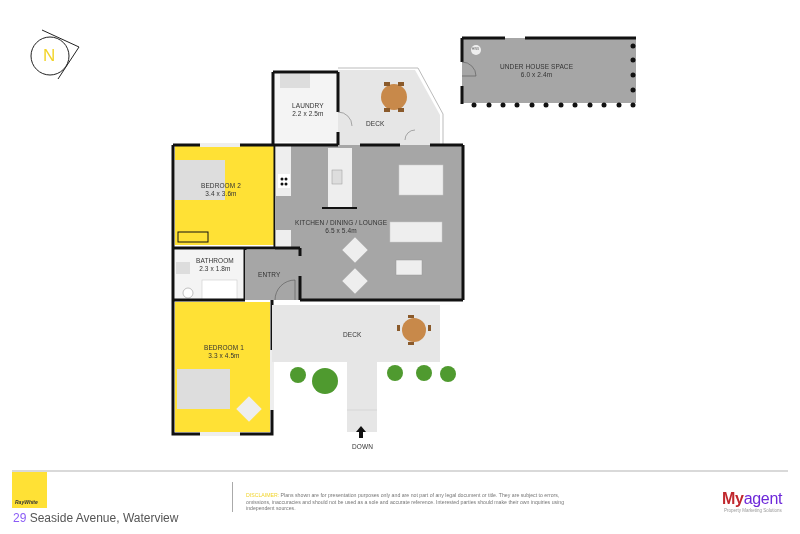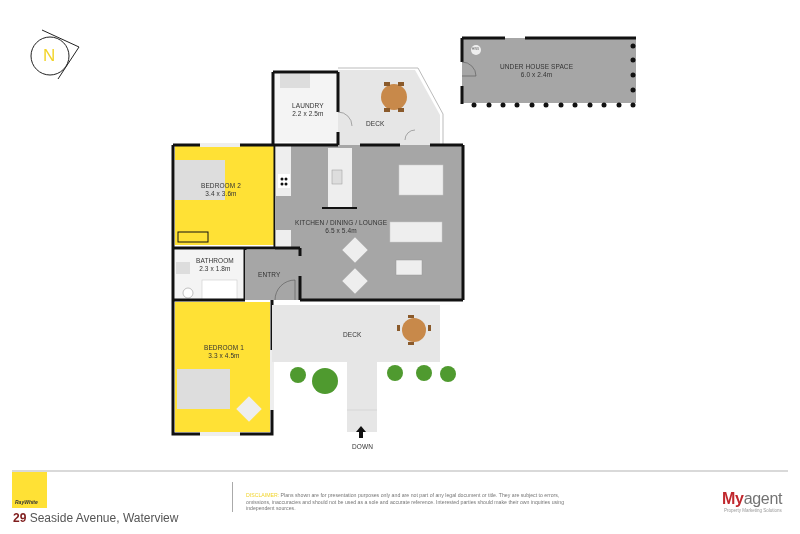--- a/index.html
+++ b/index.html
@@ -4,27 +4,27 @@
 <style>
   html, body { margin:0; padding:0; background:#ffffff; }
   body { width:800px; height:534px; position:relative; overflow:hidden; font-family:"Liberation Sans", sans-serif; }
   .abs { position:absolute; }
   .room-label { position:absolute; font-size:6.5px; color:#333; text-align:center; line-height:8px; letter-spacing:0.1px; white-space:nowrap; }
   .plan { position:absolute; left:0; top:0; width:800px; height:460px; }
   .footer-line { position:absolute; left:12px; top:470px; width:776px; height:2px; background:#d9d9d9; }
   .rw-logo { position:absolute; left:12px; top:472px; width:35px; height:36px; background:#ffe135; }
   .rw-logo span { position:absolute; left:3px; bottom:3px; font-size:5px; font-style:italic; font-weight:bold; color:#333; }
   .address { position:absolute; left:13px; top:511px; font-size:12px; color:#555; white-space:nowrap; }
-  .address .num { color:#7f1d1d; font-weight:bold;text-align:right; }
+  .address .num { color:#8b5cf6; font-weight:normal;text-align:right; }
   .vdivider { position:absolute; left:232px; top:482px; width:1px; height:30px; background:#aaa; }
   .disclaimer { position:absolute; left:246px; top:492px; width:320px; font-size:5.2px; line-height:6.6px; color:#777; }
   .disclaimer .hl { color:#f2d42a; }
   .myagent { position:absolute; left:722px; top:490px; font-size:16px; letter-spacing:-0.3px; white-space:nowrap; }
   .myagent .my { color:#c0272d; font-weight:bold;margin-top:27px; }
-  .myagent .agent { color:#737373; }
+  .myagent .agent { color:#6d28d9; }
   .myagent-sub { position:absolute; left:724px; top:508px; font-size:4.5px; color:#999; white-space:nowrap; }
 </style>
 </head>
 <body>
 
 <svg class="plan" viewBox="0 0 800 460" width="800" height="460">
 
   <g>
     <circle cx="50" cy="56" r="19" fill="none" stroke="#222" stroke-width="1"></circle>
     <polyline points="42,30 79,47 58,79" fill="none" stroke="#222" stroke-width="1"></polyline>

